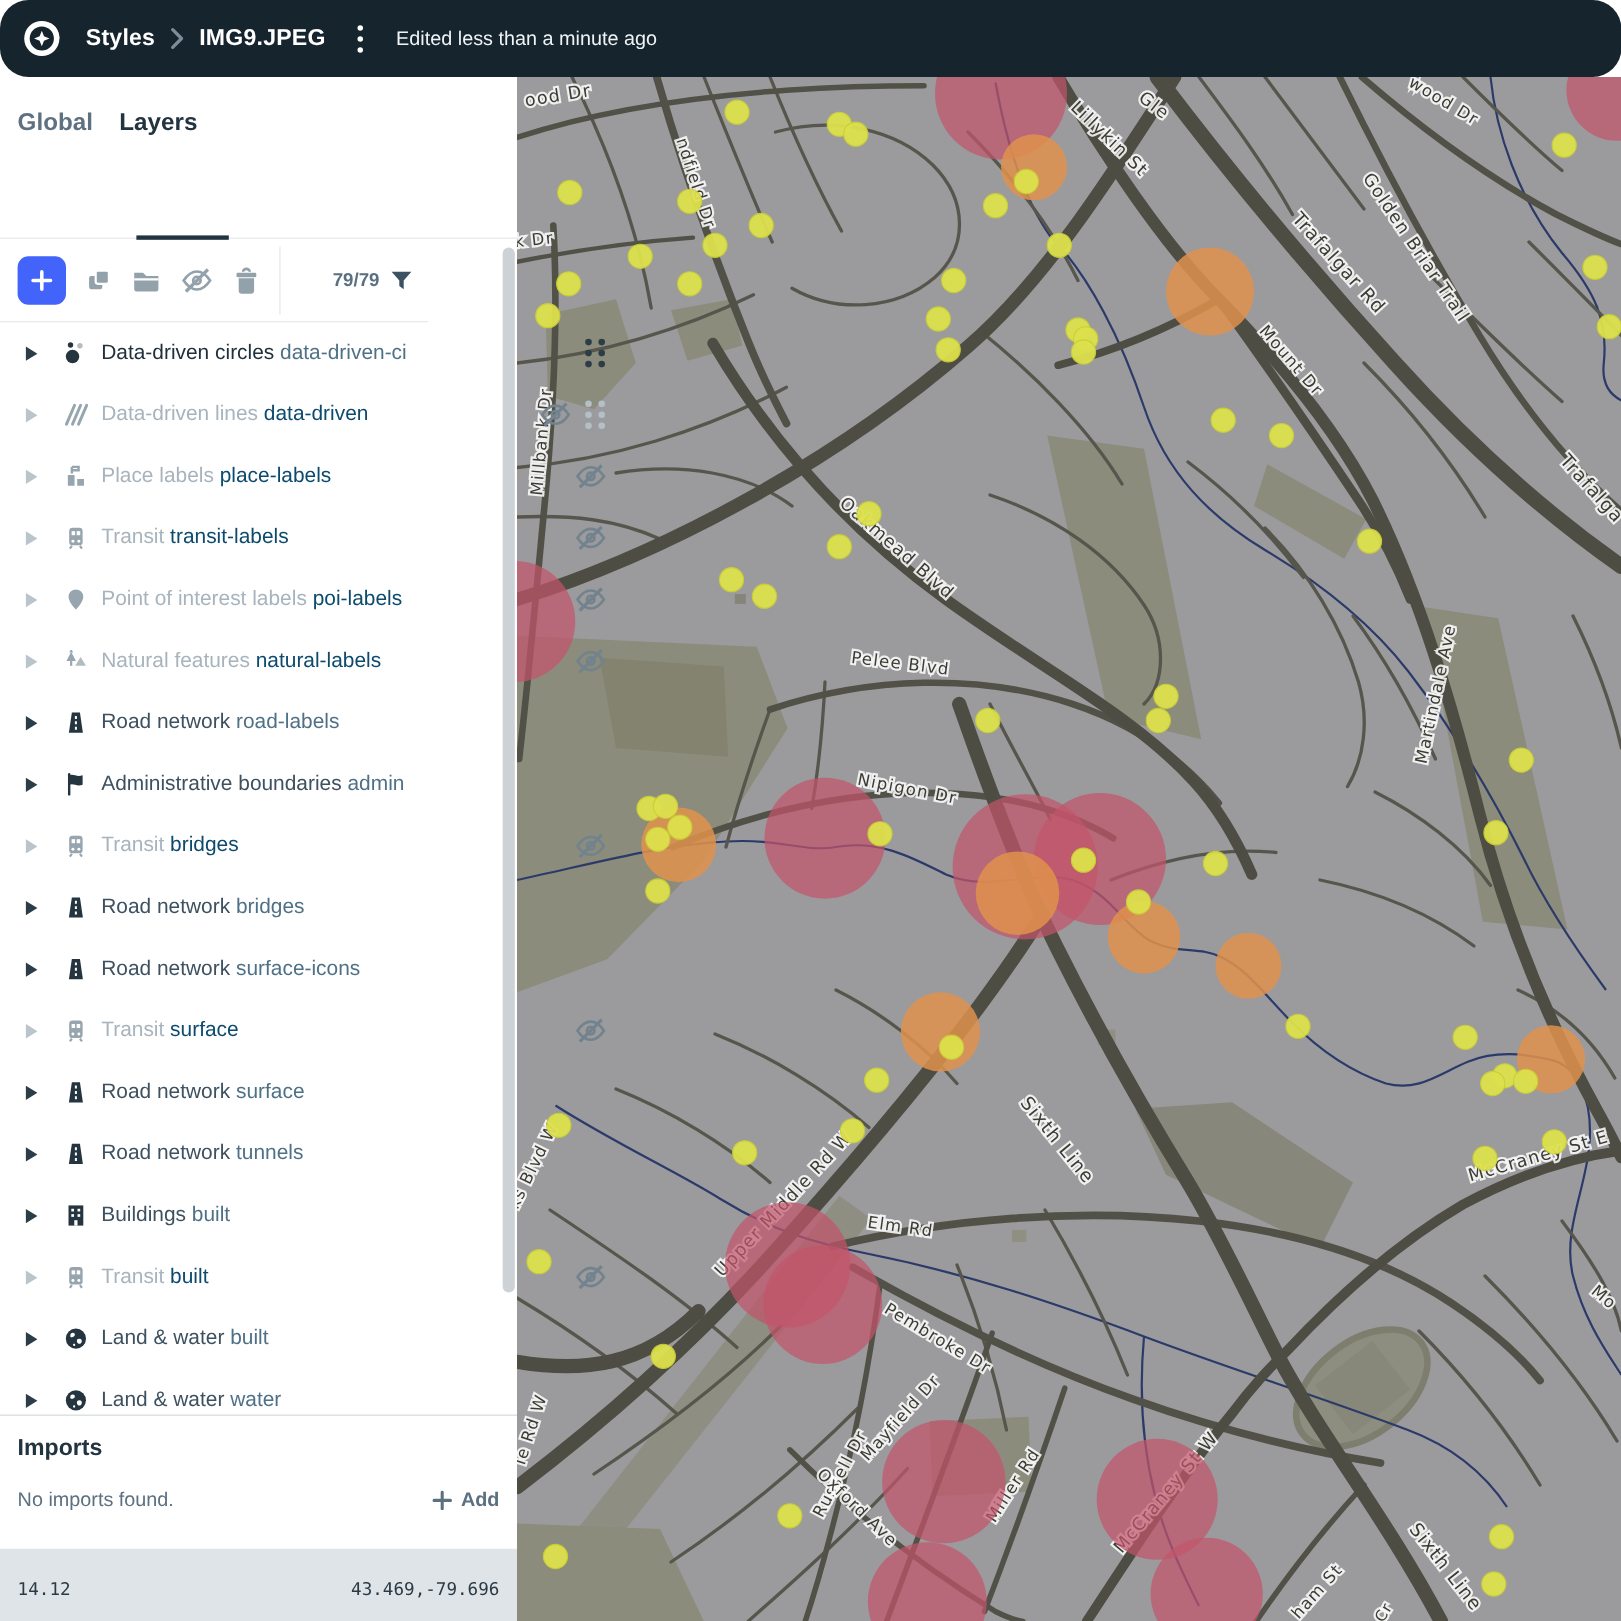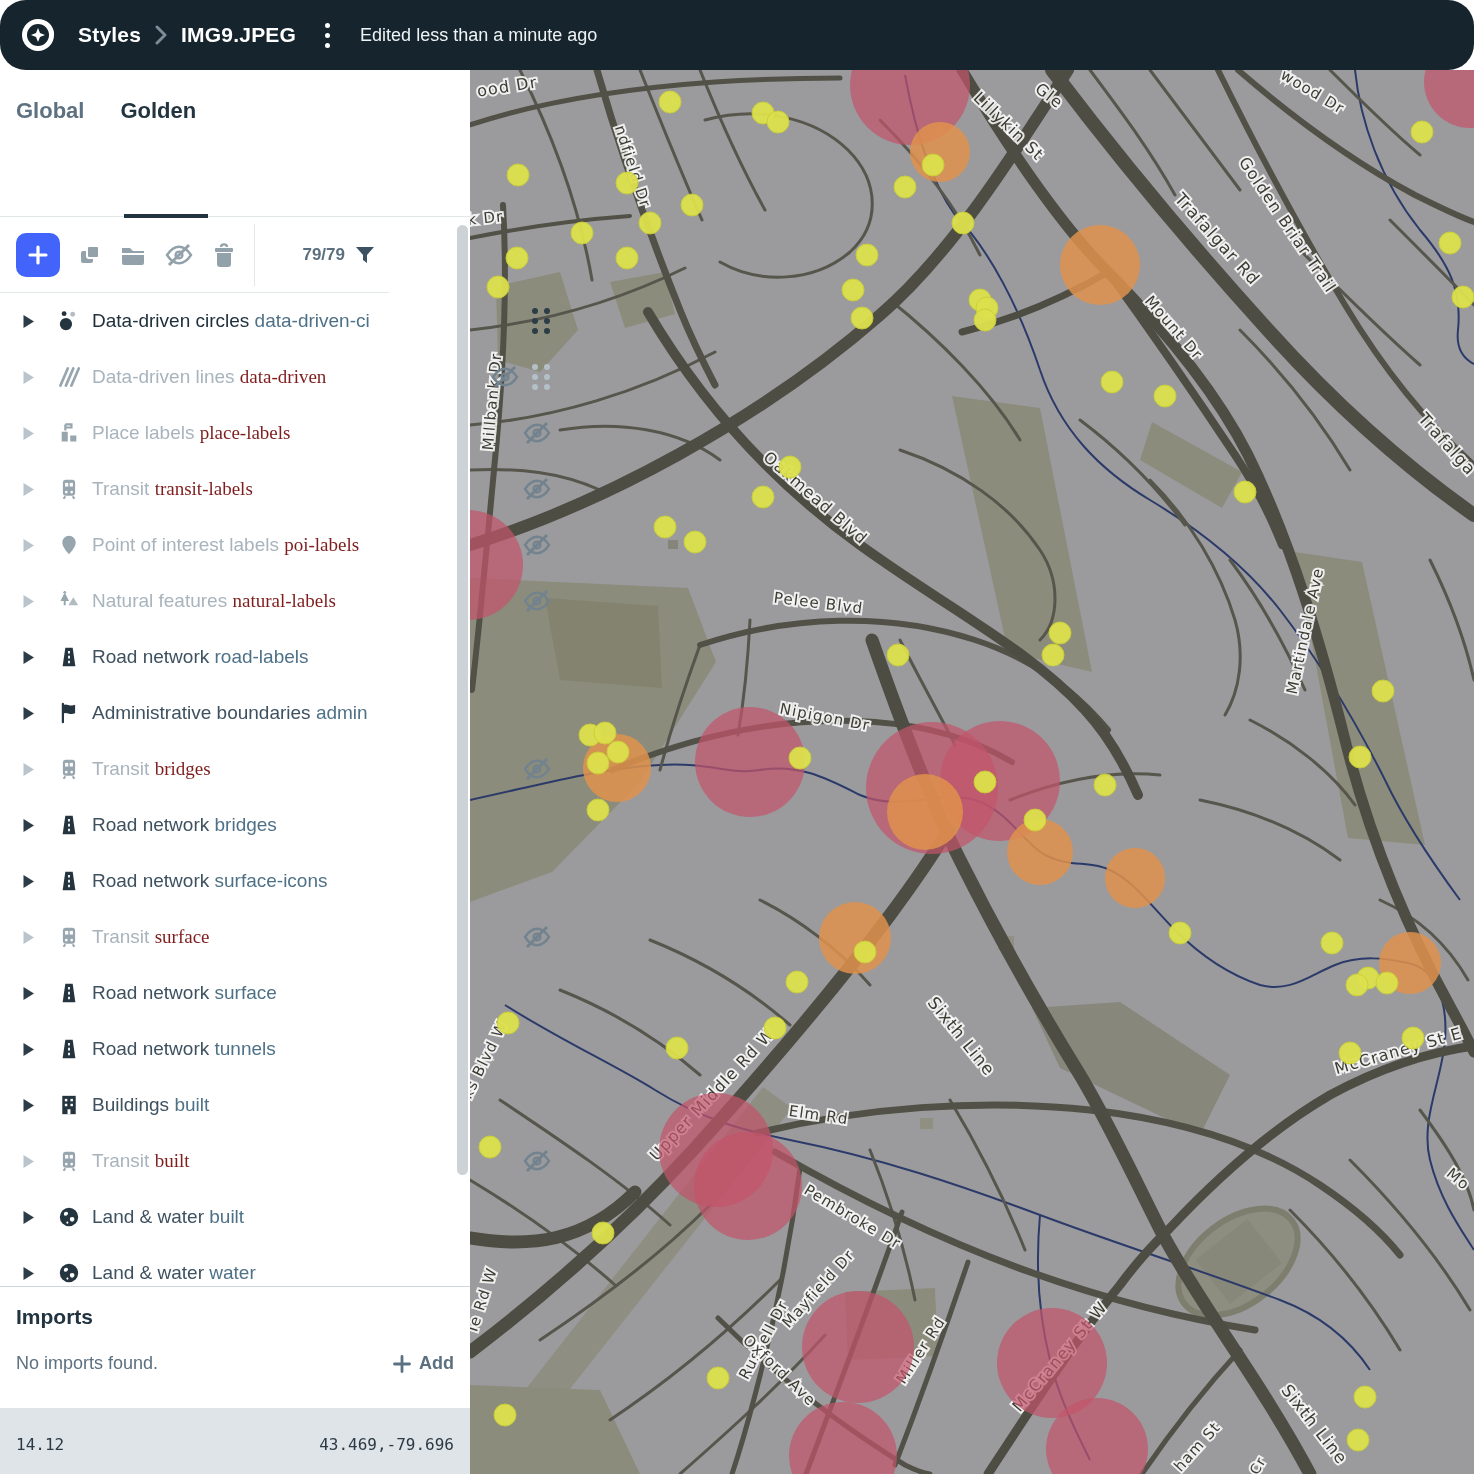--- a/index.html
+++ b/index.html
@@ -12,21 +12,21 @@
   .logo { width:36px; height:36px; margin-left:20px; flex:0 0 auto; }
   .crumb { color:#fff; font-size:21px; font-weight:bold; margin-left:22px; letter-spacing:.2px; }
   .crumb-chev { margin:0 14px; flex:0 0 auto; }
   .kebab { margin-left:18px; width:26px; height:34px; display:flex; flex-direction:column;
     align-items:center; justify-content:center; gap:5px; cursor:pointer; }
   .kebab i { width:5px; height:5px; border-radius:50%; background:#fff; }
   .edited { color:#eef3f5; font-size:18px; margin-left:20px; }
 
   
   .sidebar { position:absolute; left:0; top:70px; width:470px; height:1404px; background:#fff; z-index:20; }
-  .tabs { display:flex; gap:36px; padding:28px 0 0 16px; height:78px; }
+  .tabs { display:flex; gap:24px; padding:28px 0 0 16px; height:78px; }
   .tab { font-size:22px; font-weight:bold; color:#5e7181; cursor:pointer; }
   .tab.active { color:#223440; }
   .tabs-rule { position:absolute; left:0; top:146px; width:470px; height:1px; background:#e2e7ea; }
   .tab-underline { position:absolute; left:124px; top:144px; width:84px; height:4px; background:#223440; }
 
   .ltoolbar { position:absolute; left:0; top:147px; width:389px; height:76px;
     border-bottom:1px solid #e2e7ea; display:flex; align-items:center; }
   .addbtn { width:44px; height:44px; margin-left:16px; background:#4264fb; border-radius:10px;
     display:flex; align-items:center; justify-content:center; cursor:pointer; }
   .ticon { margin-left:18px; cursor:pointer; display:flex; }
@@ -36,21 +36,21 @@
 
   .layer-list { position:absolute; left:0; top:223px; width:566px; height:1063px; overflow:hidden; }
   .layer-row { height:56px; display:flex; align-items:center; cursor:pointer; }
   .lr-arrow { width:14px; margin-left:22px; flex:0 0 auto; display:flex; }
   .lr-icon { width:22px; height:22px; margin-left:22px; flex:0 0 auto; display:flex; }
   .lr-text { margin-left:12px; font-size:19px; white-space:nowrap; overflow:hidden; flex:1 1 auto; }
   .lr-name { color:#3d5160; }
   .lr-name.sel { color:#20313c; }
   .lr-id { color:#4f7187; }
   .hidden-row .lr-name { color:#a8b4bd; }
-  .hidden-row .lr-id { color:#7f1d1d;font-family:Liberation Serif, serif; }
+  .hidden-row .lr-id { color:#0c4a6e; }
   .lr-right { flex:0 0 auto; display:flex; align-items:center; gap:10px; margin-right:14px; }
   .draghandle { display:grid; grid-template-columns:6px 6px; grid-gap:4px 6px; padding:2px; }
   .draghandle i { width:6px; height:6px; border-radius:50%; }
   .dh-dark i { background:#2c3d48; }
   .dh-light i { background:#b4c0c8; }
 
   .vscroll { position:absolute; right:2px; top:155px; width:11px; height:950px;
     background:#ccd2d6; border-radius:6px; }
 
   .imports { position:absolute; left:0; top:1216px; width:470px; border-top:1px solid #cfd6da;
@@ -92,21 +92,21 @@
       <i></i>
       <i></i>
       <i></i>
     </div>
   <span class="edited">Edited less than a minute ago</span>
 </div>
 
 <div class="sidebar">
   <div class="tabs">
     <span class="tab">Global</span>
-    <span class="tab active">Golden</span>
+    <span class="tab active">Layers</span>
   </div>
   <div class="tabs-rule"></div>
   <div class="tab-underline"></div>
 
   <div class="ltoolbar">
     <div class="addbtn">
       <svg width="22" height="22" viewBox="0 0 22 22">
         <path d="M11,3 V19 M3,11 H19" stroke="#ffffff" stroke-width="3.2" stroke-linecap="round"></path>
       </svg>
     </div>

